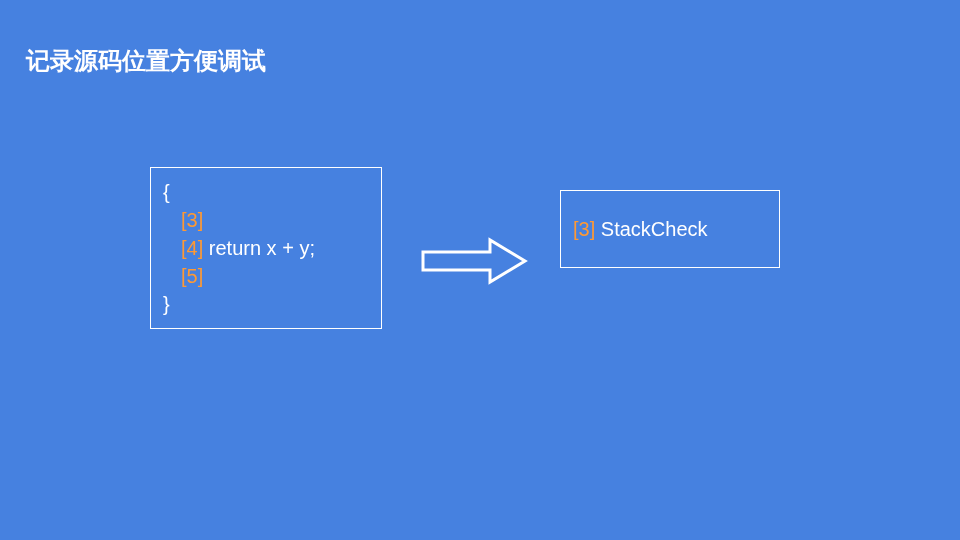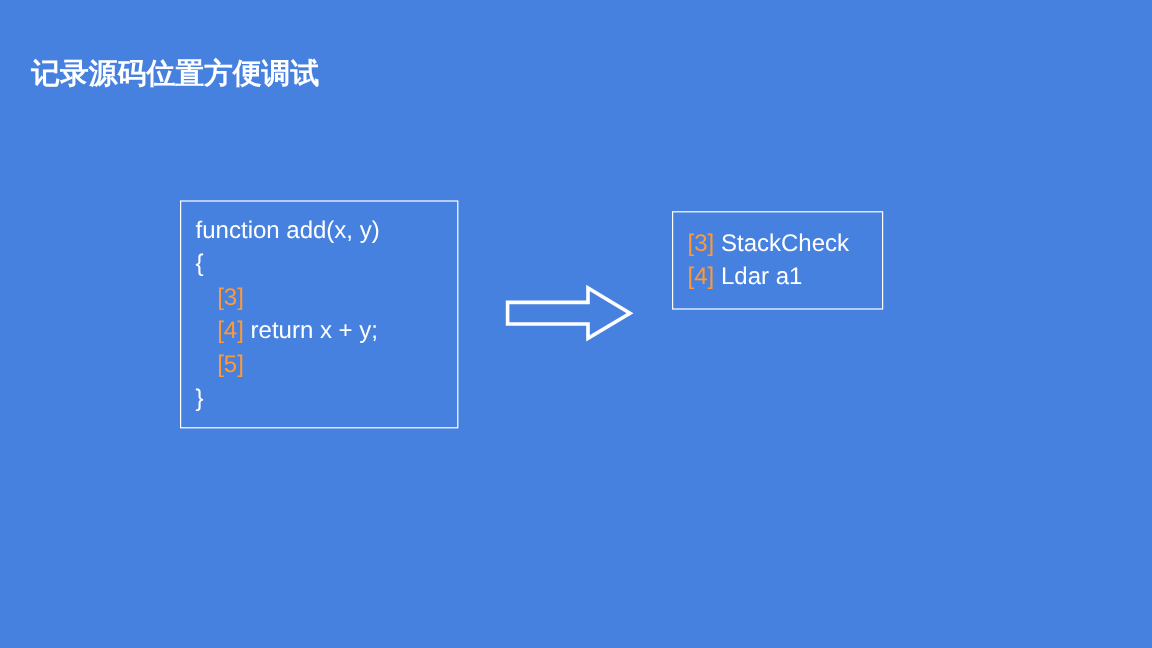--- a/index.html
+++ b/index.html
@@ -32,24 +32,24 @@
       width: 232px;
       border: 1px solid #ffffff;
       padding: 10px 12px;
       font-size: 20px;
       line-height: 1.4;
       font-weight: 400;
     }
     .bytecode-box {
       position: absolute;
       left: 560px;
-      top: 176px;
-      width: 176px;
+      top: 190px;
+      width: 220px;
       border: 1px solid #ffffff;
-      padding: 12px 12px;
+      padding: 24px 12px;
       font-size: 20px;
       line-height: 1.4;
       font-weight: 400;
     }
     .orange {
       color: #ff9933;
     }
     .arrow-svg {
       position: absolute;
       left: 420px;
@@ -58,28 +58,26 @@
     .indent {
       padding-left: 18px;
     }
   </style>
 </head>
 <body>
 
 <div class="title">记录源码位置方便调试</div>
 
 <div class="source-box">
-  <div>function add(x, y)</div>
   <div>{</div>
   <div class="indent"><span class="orange">[3]</span></div>
   <div class="indent"><span class="orange">[4]</span><span> return x + y;</span></div>
   <div class="indent"><span class="orange">[5]</span></div>
   <div>}</div>
 </div>
 
 <svg class="arrow-svg" width="110" height="48" viewBox="0 0 110 48">
   <path d="M 3 15 L 70 15 L 70 3 L 105 24 L 70 45 L 70 33 L 3 33 Z" fill="none" stroke="#ffffff" stroke-width="3"></path>
 </svg>
 
 <div class="bytecode-box">
   <div><span class="orange">[3]</span><span> StackCheck</span></div>
-  <div><span class="orange">[4]</span><span> Ldar a1</span></div>
 </div>
 
 </body></html>

